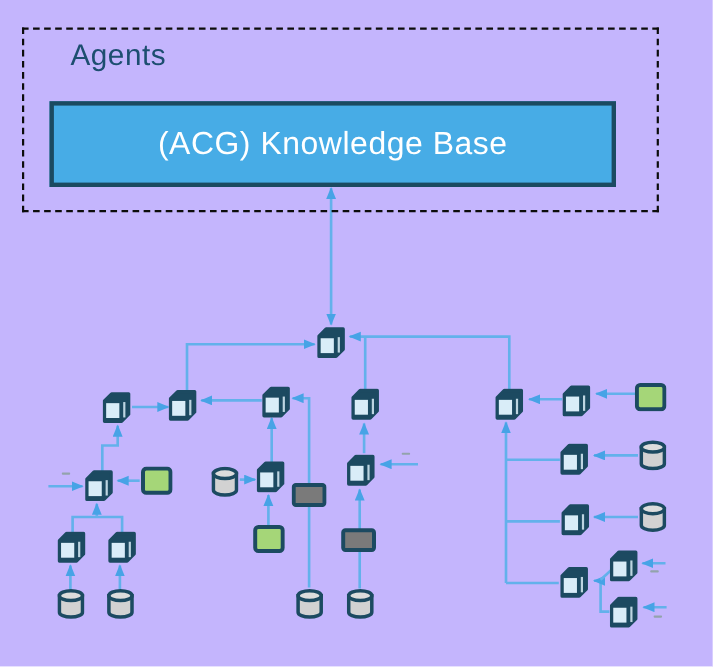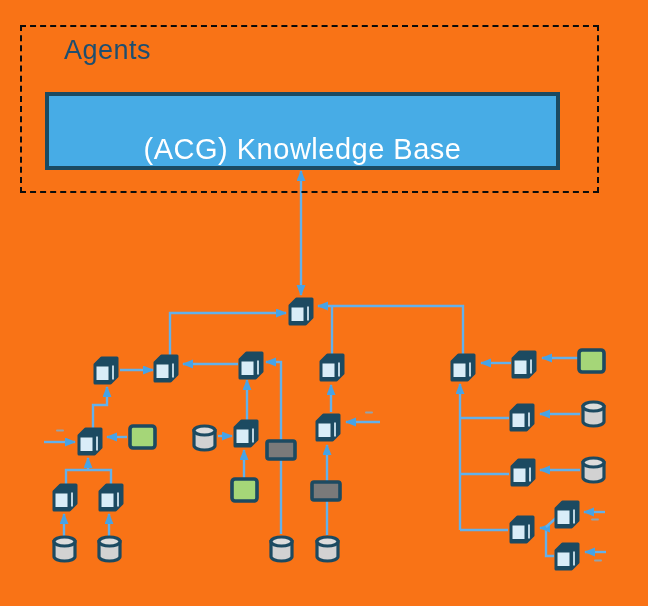--- a/index.html
+++ b/index.html
@@ -1,34 +1,34 @@
 <!DOCTYPE html>
 <html><head>
 <meta charset="utf-8">
 <style>
   html,body{margin:0;padding:0;background:#ffffff;}
   body{width:648px;height:606px;font-family:"Liberation Sans",sans-serif;}
-  .canvas{position:relative;width:648px;height:606px;overflow:hidden;background:#f97316;}
+  .canvas{position:relative;width:648px;height:606px;overflow:hidden;background:#c4b5fd;}
   #edge-layer{position:absolute;inset:0;z-index:1;}
   #edge-layer svg{display:block;}
   #node-layer{position:absolute;inset:0;z-index:2;}
   .node{position:absolute;}
   .node svg{display:block;}
   .agents-frame{
     position:absolute;left:20px;top:25px;width:579px;height:168px;
     box-sizing:border-box;border:2px dashed #0c0c0c;z-index:3;background:transparent;
   }
   .agents-label{
     position:absolute;left:42px;top:8px;font-size:27px;font-weight:500;
     letter-spacing:0.5px;color:#1d4e70;
   }
   .kb-box{
     position:absolute;left:23px;top:65px;width:515px;height:78px;box-sizing:border-box;
     background:#47ace6;border:4px solid #1b4a61;
-    display:flex;align-items:flex-end;justify-content:center;
+    display:flex;align-items:center;justify-content:center;
   }
   .kb-box span{color:#ffffff;font-size:29px;font-weight:500;letter-spacing:0.5px;}
 </style>
 </head>
 <body>
 
 <div class="canvas">
   <div id="edge-layer">
       <svg width="648" height="606" viewBox="0 0 648 606">
         <defs>

